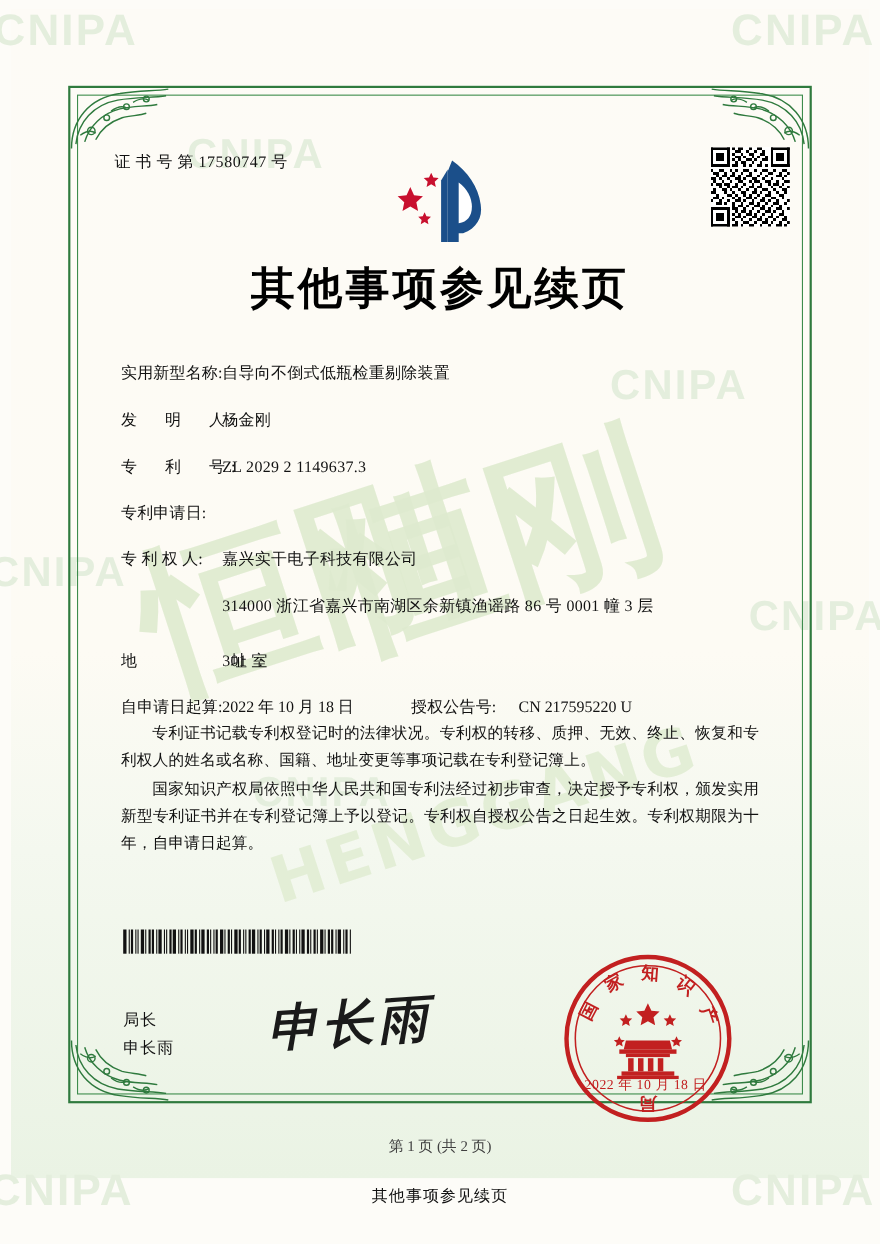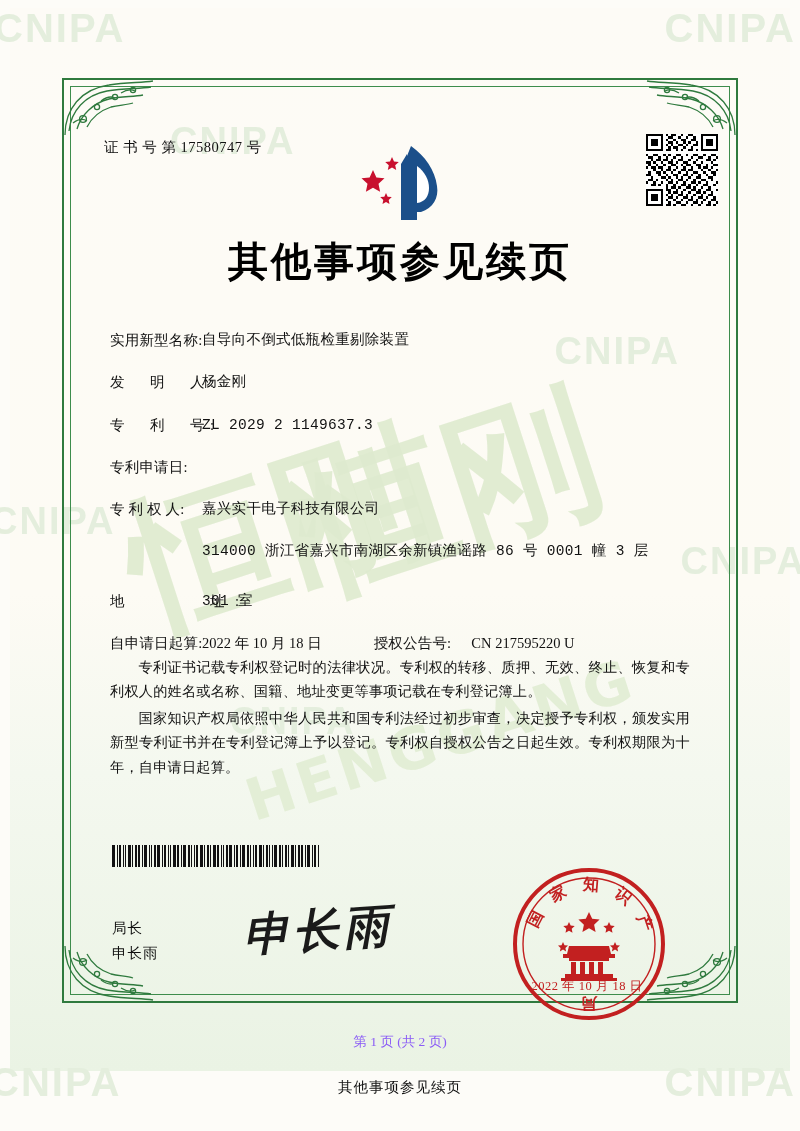--- a/index.html
+++ b/index.html
@@ -121,21 +121,20 @@
     width: 92px;
     flex: 0 0 92px;
     letter-spacing: 0.2px;
     white-space: nowrap;
   }
   .row .label.sp1 { letter-spacing: 5.5px; }
   .row .label.sp2 { letter-spacing: 10.5px; }
   .row .value {
     flex: 1;
     letter-spacing: 0.3px;
-    font-family: Liberation Mono, monospace;
   }
   .row .value .ln2 { display: block; margin-top: 28px; }
   .row-inline { display: flex; }
   .row-inline .seg2 { margin-left: 52px; display: flex; }
   .row-inline .seg2 .label { width: auto; flex: 0 0 auto; margin-right: 20px; }
 
   
   .paras {
     position: absolute;
     left: 110px;
@@ -202,21 +201,21 @@
     letter-spacing: 0.5px;
     font-family: "Liberation Serif", serif;
   }
 
   .page-num {
     position: absolute;
     left: 0; right: 0;
     top: 1033px;
     text-align: center;
     font-size: 13.5px;
-    color: #8b5cf6;
+    color: #404040;
   }
   .footer-note {
     position: absolute;
     left: 0; right: 0;
     top: 1078px;
     text-align: center;
     font-size: 14.5px;
     letter-spacing: 1px;
     color: #111;
   }

